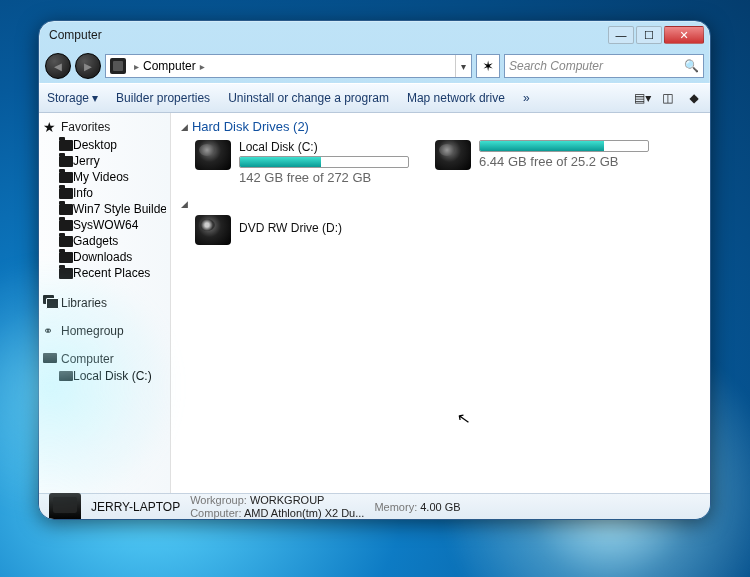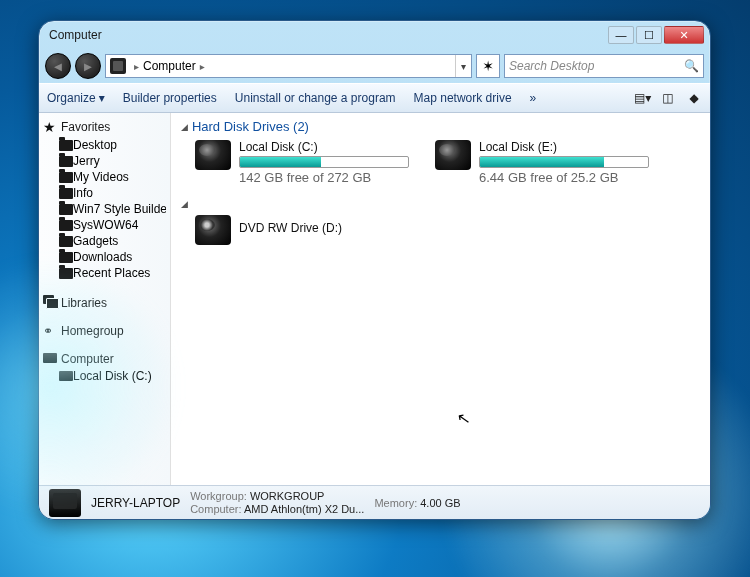--- a/index.html
+++ b/index.html
@@ -54,21 +54,21 @@
   .drive { display:flex; gap:8px; width:210px;}
   .dicon { width:36px; height:30px; background:radial-gradient(circle at 40% 35%, #777 0%, #222 40%, #000 100%); border-radius:4px; position:relative; flex-shrink:0;}
   .dicon::after{content:"";position:absolute;left:4px;top:4px;width:16px;height:12px;background:radial-gradient(circle,#999,#333);border-radius:50%;}
   .dicon.dvd::after{border-radius:50%;background:radial-gradient(circle,#ccc 20%,#333 60%);}
   .dinfo { flex:1;}
   .dname { color:#111; margin-bottom:2px;}
   .bar { width:170px; height:12px; border:1px solid #9a9a9a; background:#fff; border-radius:2px; overflow:hidden; margin-bottom:2px;}
   .bar .fill { height:100%; background:linear-gradient(#3ee0d0,#0a9a95);}
   .free { color:#666; font-size:13px;}
 
-  .statusbar { height:34px; background:linear-gradient(#f0f6fb,#e2ecf5); border-top:1px solid #c5d2e0; display:flex; align-items:center; padding:0 10px; font-size:11px; color:#444; gap:10px;}
+  .statusbar { height:26px; background:linear-gradient(#f0f6fb,#e2ecf5); border-top:1px solid #c5d2e0; display:flex; align-items:center; padding:0 10px; font-size:11px; color:#444; gap:10px;}
   .statusbar .sicon { width:32px; height:28px; background:linear-gradient(#333,#000); border-radius:3px; position:relative;}
   .statusbar .sicon::after{content:"";position:absolute;left:4px;top:4px;width:24px;height:16px;background:#222;border-radius:2px;}
   .statusbar .col { display:flex; flex-direction:column; gap:1px;}
   .statusbar .lbl { color:#777;}
   .statusbar .val { color:#222;}
   .statusbar .comp { color:#111; font-size:12px;}
 
   .cursor { position:absolute; left:418px; top:388px; font-size:16px; color:#000; transform: rotate(-10deg);}
 </style>
 </head>
@@ -91,28 +91,28 @@
     <div class="addrbox">
       <span class="icon"></span>
       <span class="sep">▸</span>
       <span>Computer</span>
       <span class="sep">▸</span>
       <span style="flex:1"></span>
       <span class="addrend">▾</span>
     </div>
     <div class="refresh">✶</div>
     <div class="searchbox">
-      <span>Search Desktop</span>
+      <span>Search Computer</span>
       <span class="sicn">🔍</span>
     </div>
   </div>
 
   <div class="cmdbar">
     <span class="item">
-        <span>Organize</span> 
+        <span>Storage</span> 
         <span>▾</span>
       </span>
     <span class="item">Builder properties</span>
     <span class="item">Uninstall or change a program</span>
     <span class="item">Map network drive</span>
     <span class="item">»</span>
     <div class="rt">
       <span>▤▾</span>
       <span>◫</span>
       <span>◆</span>
@@ -204,21 +204,20 @@
               <div class="dname">Local Disk (C:)</div>
               <div class="bar">
                   <div class="fill" style="width:48%"></div>
                 </div>
               <div class="free">142 GB free of 272 GB</div>
             </div>
           </div>
           <div class="drive">
             <div class="dicon"></div>
             <div class="dinfo">
-              <div class="dname">Local Disk (E:)</div>
               <div class="bar">
                   <div class="fill" style="width:74%"></div>
                 </div>
               <div class="free">6.44 GB free of 25.2 GB</div>
             </div>
           </div>
         </div>
       </div>
 
       <div class="section">

